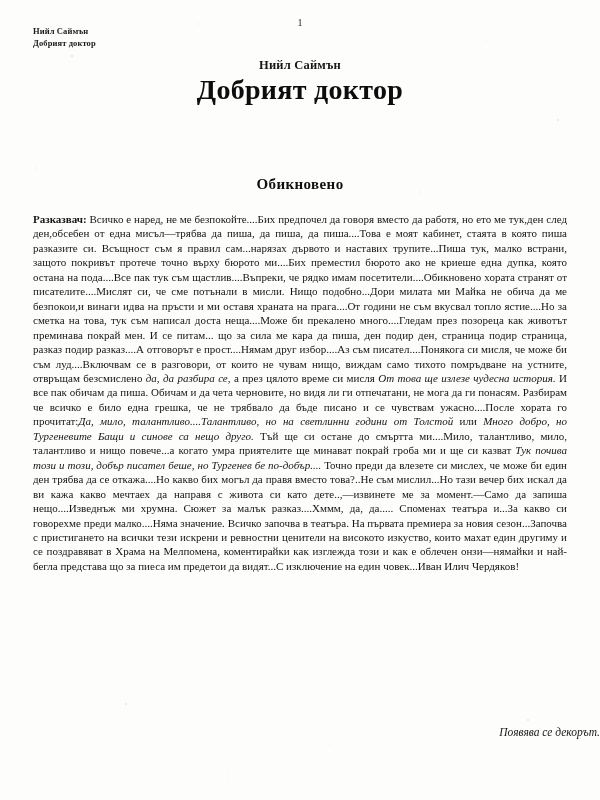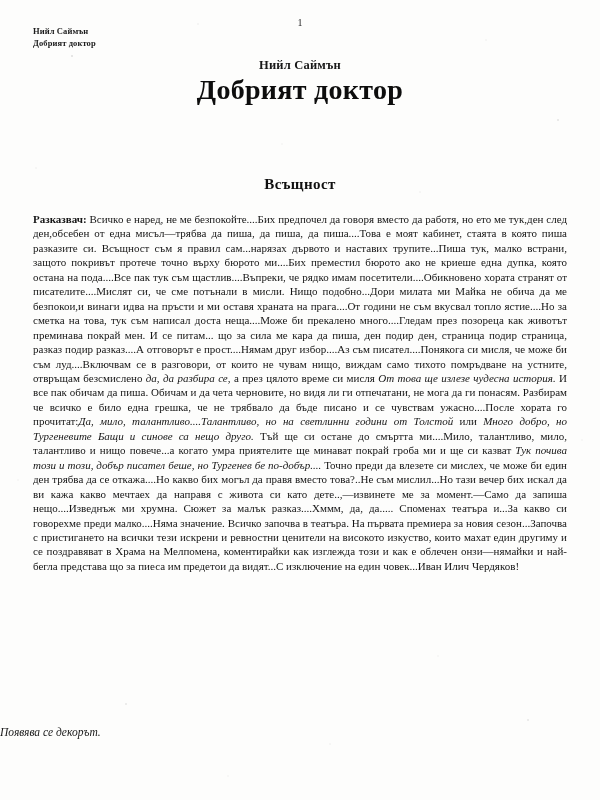--- a/index.html
+++ b/index.html
@@ -115,21 +115,21 @@
     hyphens: none;
   }
   .body-block .speaker { font-weight: bold; }
   .body-block i { font-style: italic; }
 
   .stage-direction {
     position: absolute;
     top: 726px;
     left: 0;
     width: 600px;
-    text-align: left;
+    text-align: right;
     font-size: 11.5px;
     font-style: italic;
     color: #181818;
   }
 </style>
 </head>
 <body>
 
 <div class="page">
 
@@ -137,21 +137,21 @@
     <div>Нийл Саймън</div>
     <div>Добрият доктор</div>
   </div>
 
   <div class="folio">1</div>
 
   <div class="byline">Нийл Саймън</div>
 
   <div class="booktitle">Добрият доктор</div>
 
-  <div class="section-title">Всъщност</div>
+  <div class="section-title">Обикновено</div>
 
   <div class="body-block">
     <span class="speaker">Разказвач:</span><span> Всичко е наред, не ме безпокойте....Бих предпочел да говоря вместо да работя, но ето ме тук,ден след ден,обсебен от една мисъл—трябва да пиша, да пиша, да пиша....Това е моят кабинет, стаята в която пиша разказите си. Всъщност съм я правил сам...нарязах дървото и наставих трупите...Пиша тук, малко встрани, защото покривът протече точно върху бюрото ми....Бих преместил бюрото ако не криеше една дупка, която остана на пода....Все пак тук съм щастлив....Въпреки, че рядко имам посетители....Обикновено хората странят от писателите....Мислят си, че сме потънали в мисли. Нищо подобно...Дори милата ми Майка не обича да ме безпокои,и винаги идва на пръсти и ми оставя храната на прага....От години не съм вкусвал топло ястие....Но за сметка на това, тук съм написал доста неща....Може би прекалено много....Гледам през позореца как животът преминава покрай мен. И се питам... що за сила ме кара да пиша, ден подир ден, страница подир страница, разказ подир разказ....А отговорът е прост....Нямам друг избор....Аз съм писател....Понякога си мисля, че може би съм луд....Включвам се в разговори, от които не чувам нищо, виждам само тихото помръдване на устните, отвръщам безсмислено </span><i>да, да разбира се</i><span>, а през цялото време си мисля </span><i>От това ще излезе чудесна история.</i><span> И все пак обичам да пиша. Обичам и да чета черновите, но видя ли ги отпечатани, не мога да ги понасям. Разбирам че всичко е било една грешка, че не трябвало да бъде писано и се чувствам ужасно....После хората го прочитат:</span><i>Да, мило, талантливо....Талантливо, но на светлинни години от Толстой</i><span> или </span><i>Много добро, но Тургеневите Бащи и синове са нещо друго.</i><span> Тъй ще си остане до смъртта ми....Мило, талантливо, мило, талантливо и  нищо повече...а когато умра приятелите ще минават покрай гроба ми и ще си казват </span><i>Тук почива този и този, добър писател беше, но Тургенев бе по-добър....</i><span> Точно преди да влезете си мислех, че може би един ден трябва да се откажа....Но какво бих могъл да правя вместо това?..Не съм мислил...Но тази вечер бих искал да ви кажа какво мечтаех да направя с живота си като дете..,—извинете ме за момент.—Само да запиша нещо....Изведнъж ми хрумна. Сюжет за малък разказ....Хммм, да, да..... Споменах театъра и...За какво си говорехме преди малко....Няма значение. Всичко започва в театъра. На първата премиера за новия сезон...Започва с пристигането на всички тези искрени и ревностни ценители на високото изкуство, които махат един другиму и се поздравяват в Храма на Мелпомена, коментирайки как изглежда този и как е облечен онзи—нямайки и най-бегла представа що за пиеса им предетои да видят...С изключение на един човек...Иван Илич Чердяков!</span>
   </div>
 
   <div class="stage-direction">Появява се декорът.</div>
 
   <div class="speckle"></div>
 </div>
 

